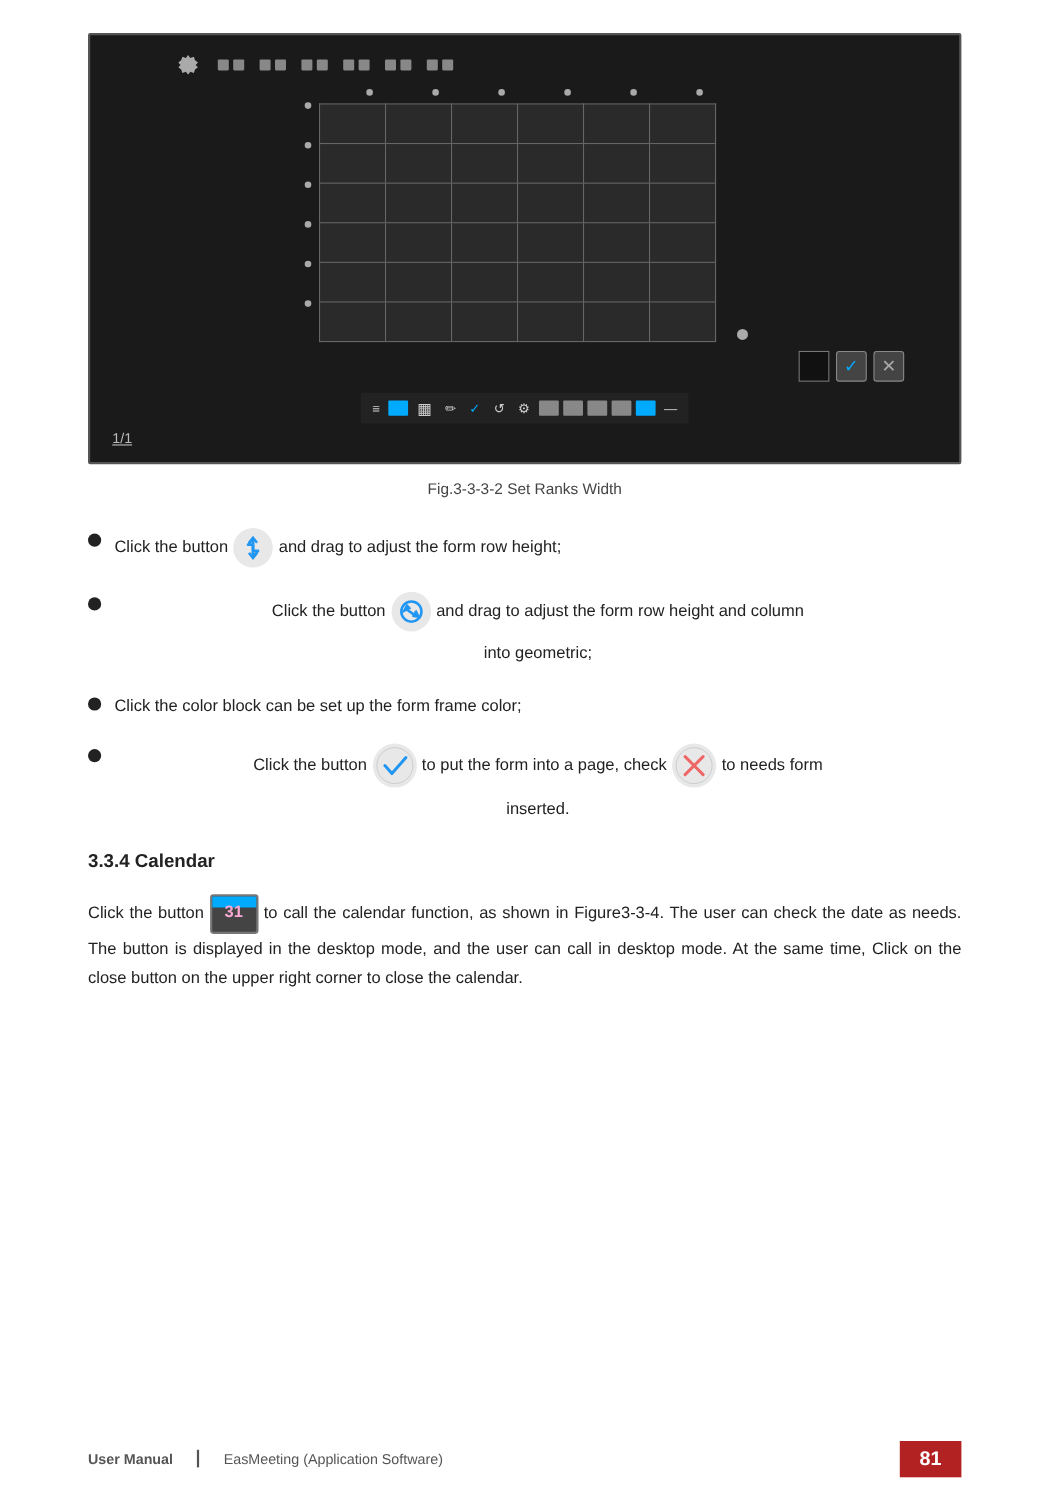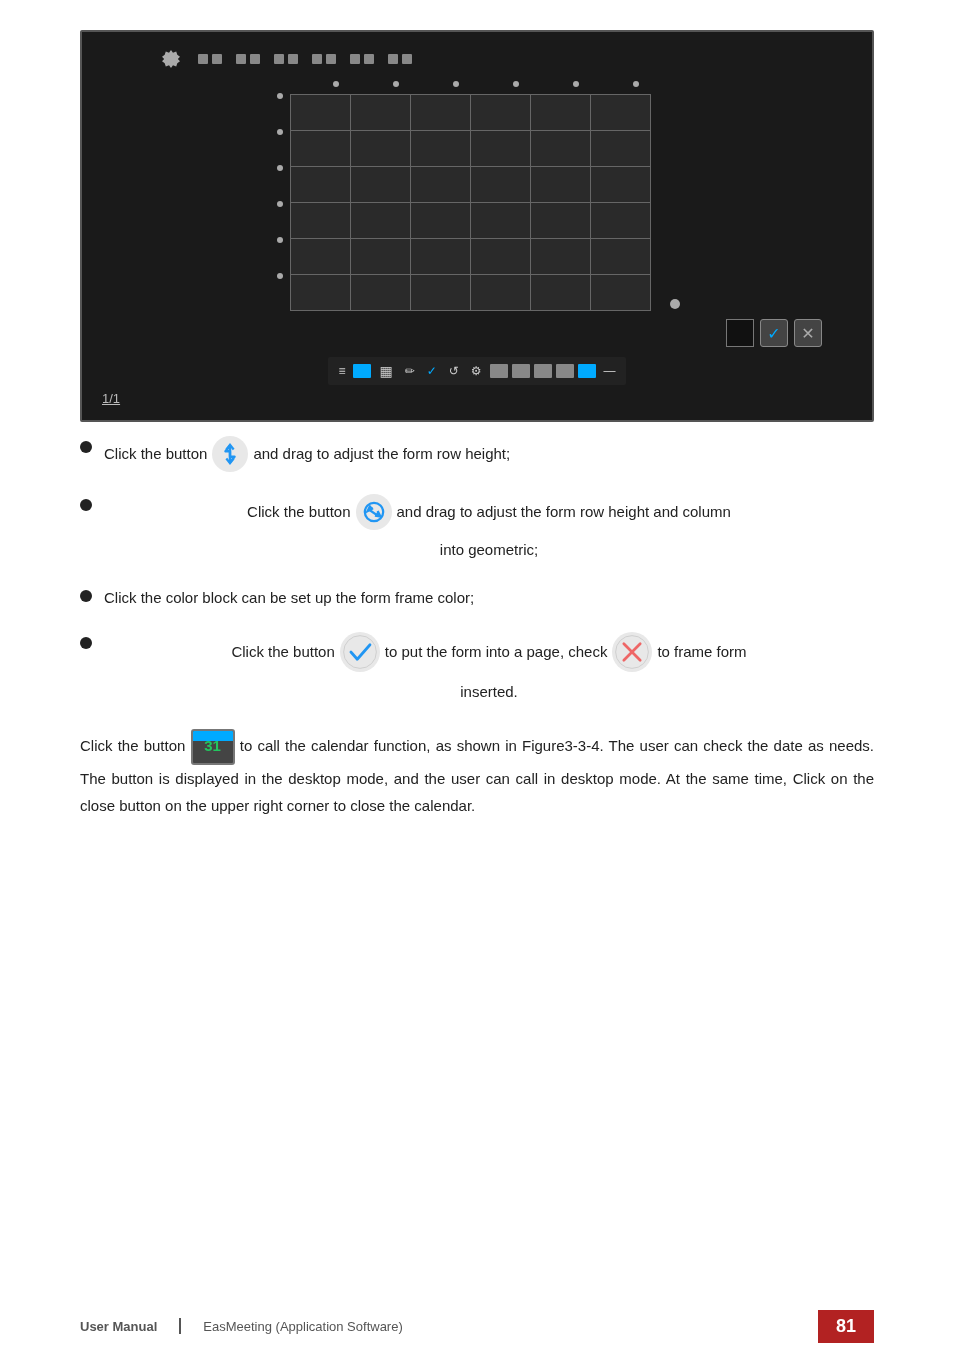--- a/index.html
+++ b/index.html
@@ -264,21 +264,21 @@
       background: #0af;
       border-radius: 1px 1px 0 0;
     }
     .calendar-icon-btn .cal-num {
       position: absolute;
       bottom: 3px;
       left: 0; right: 0;
       text-align: center;
       font-size: 15px;
       font-weight: bold;
-      color: #22c55e;
+      color: #f9a8d4;
     }
 
     
     .section-heading {
       font-size: 17px;
       font-weight: bold;
       margin-bottom: 20px;
       margin-top: 10px;
     }
 
@@ -507,20 +507,21 @@
         <div class="bt-block bt-blue"></div>
         <div class="bt-item">—</div>
       </div>
     </div>
 
     <div style="width:100%; display:flex; justify-content:space-between; align-items:flex-end; margin-top:6px;">
       <span class="page-num">1/1</span>
     </div>
   </div>
 
+  <div class="fig-caption">Fig.3-3-3-2 Set Ranks Width</div>
 
   <ul class="bullet-list">
 
     <li>
       <div class="bullet-dot"></div>
       <div class="bullet-content">
         <span>Click the button</span>
         <span class="inline-icon">
           <svg viewBox="0 0 24 24" fill="none" stroke="#2196F3" stroke-width="2.5">
             <path d="M12 3 L7 9 L12 9" stroke-linejoin="round"></path>
@@ -575,28 +576,29 @@
             </svg>
           </span>
           <span>to put the form into a page, check</span>
           <span class="inline-icon-large">
             <svg viewBox="0 0 44 44" width="40" height="40">
               <circle cx="22" cy="22" r="18" fill="#e8e8e8" stroke="#ccc"></circle>
               <line x1="13" y1="13" x2="31" y2="31" stroke="#e66" stroke-width="3" stroke-linecap="round"></line>
               <line x1="31" y1="13" x2="13" y2="31" stroke="#e66" stroke-width="3" stroke-linecap="round"></line>
             </svg>
           </span>
-          <span>to frame form</span>
+          <span>to needs form</span>
         </div>
         <div class="indent-line">inserted.</div>
       </div>
     </li>
 
   </ul>
 
+  <div class="section-heading">3.3.4 Calendar</div>
 
   <div class="body-para">
     <span>Click the button</span>
     
     <span class="calendar-icon-btn">
       <span class="cal-top-bar"></span>
       <span class="cal-num">31</span>
     </span>
     <span>to call the calendar function, as shown in Figure3-3-4. The user can check the date as needs. The button is displayed in the desktop mode, and the user can call in desktop mode. At the same time, Click on the close button on the upper right corner to close the calendar.</span>
   </div>

